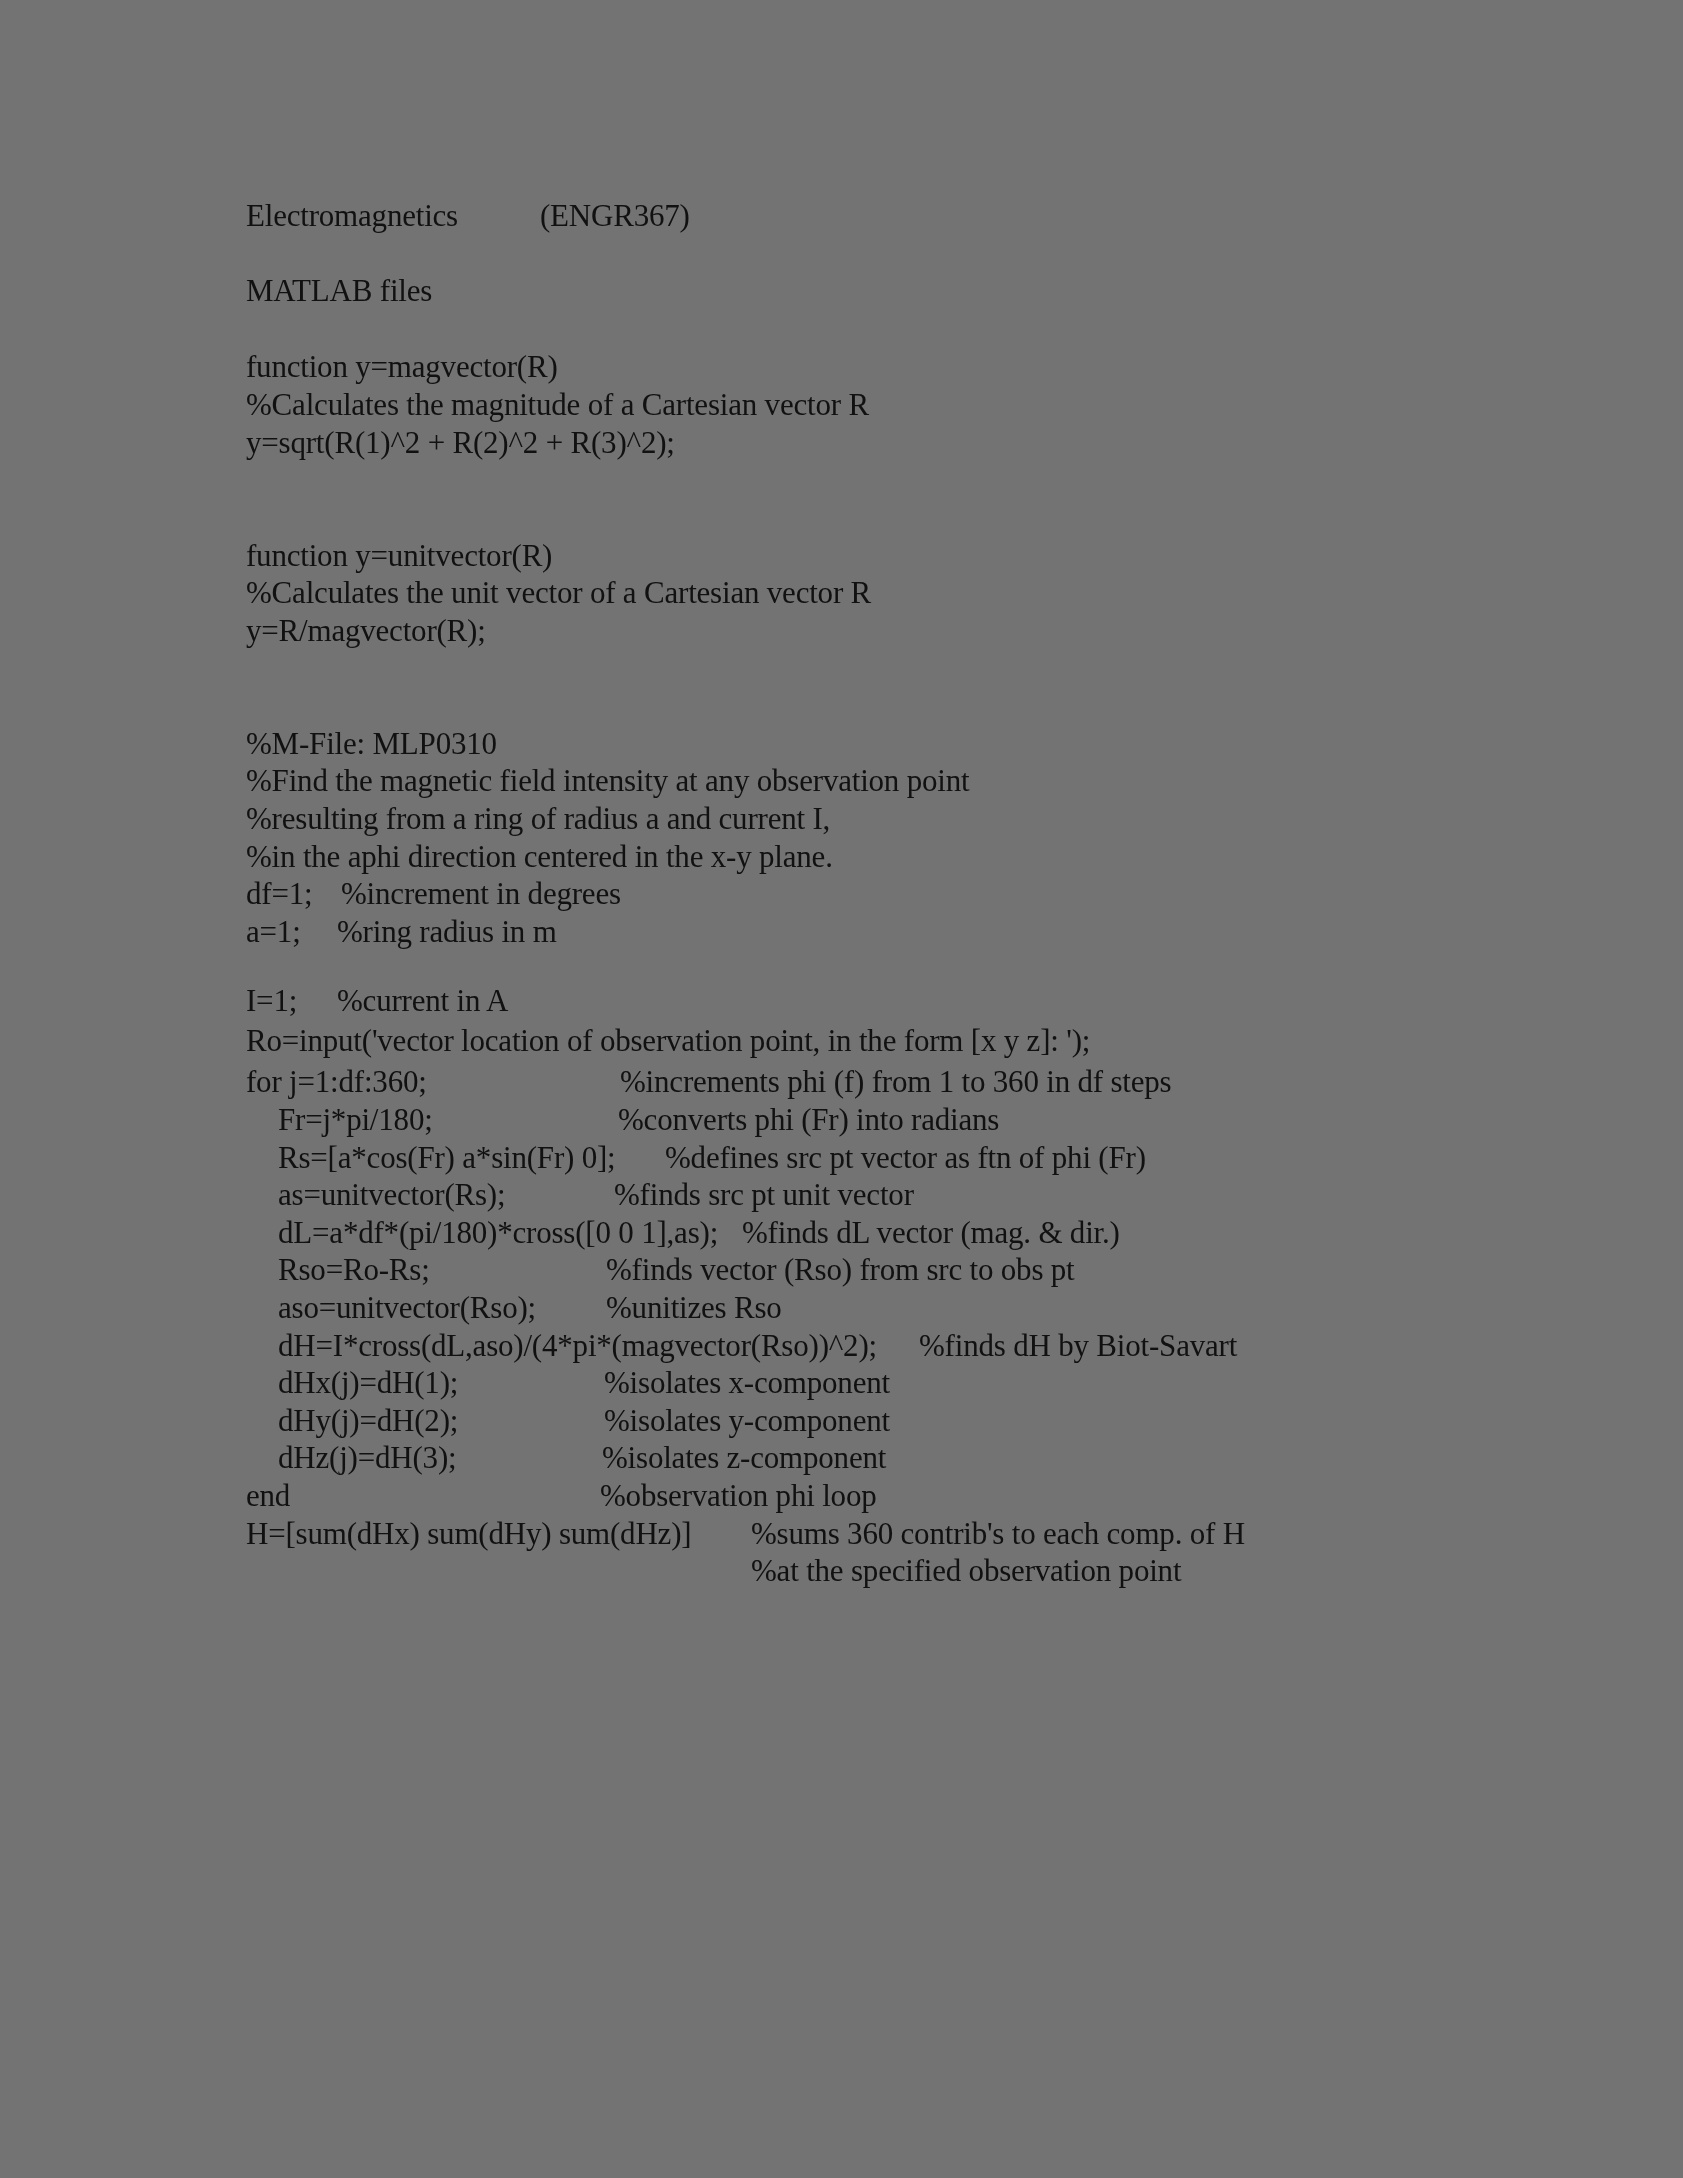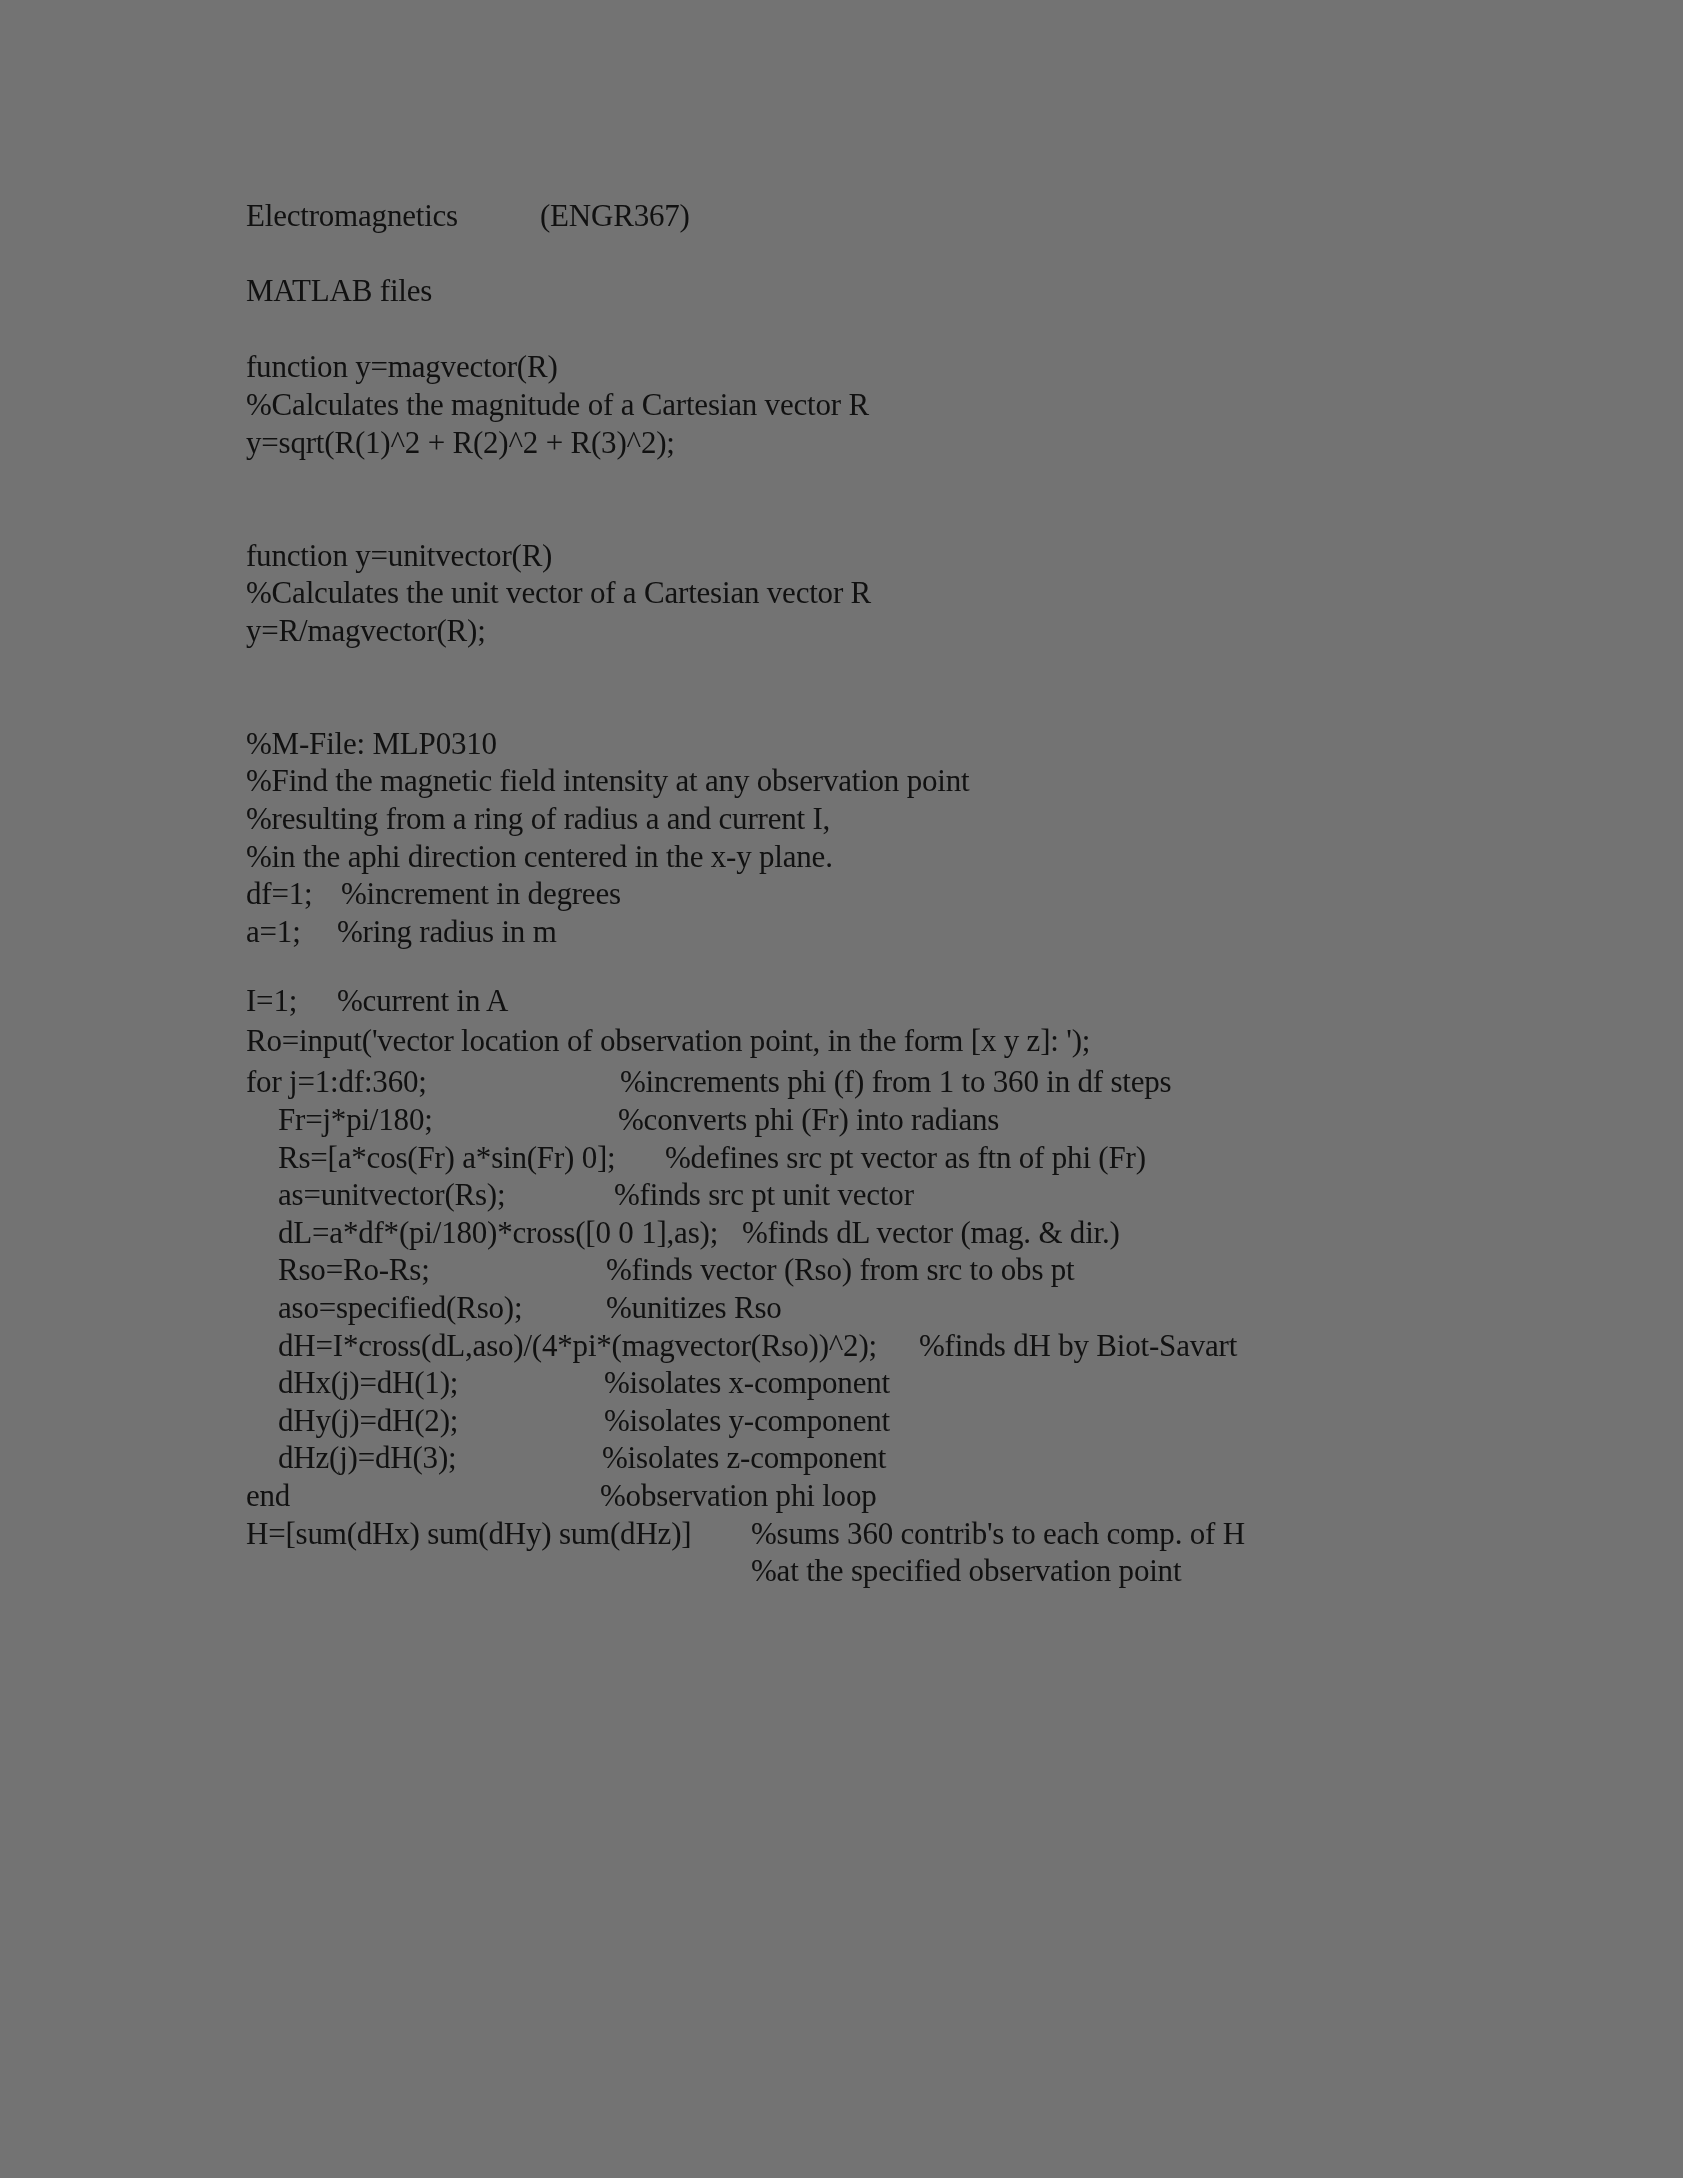--- a/index.html
+++ b/index.html
@@ -77,21 +77,21 @@
     </div>
     <div class="line" style="left:246px; top:1215px;">
       <span class="seg" style="left:32px;">dL=a*df*(pi/180)*cross([0 0 1],as);</span>
       <span class="seg" style="left:496px;">%finds dL vector (mag. &amp; dir.)</span>
     </div>
     <div class="line" style="left:246px; top:1252px;">
       <span class="seg" style="left:32px;">Rso=Ro-Rs;</span>
       <span class="seg" style="left:360px;">%finds vector (Rso) from src to obs pt</span>
     </div>
     <div class="line" style="left:246px; top:1290px;">
-      <span class="seg" style="left:32px;">aso=specified(Rso);</span>
+      <span class="seg" style="left:32px;">aso=unitvector(Rso);</span>
       <span class="seg" style="left:360px;">%unitizes Rso</span>
     </div>
     <div class="line" style="left:246px; top:1328px;">
       <span class="seg" style="left:32px;">dH=I*cross(dL,aso)/(4*pi*(magvector(Rso))^2);</span>
       <span class="seg" style="left:673px;">%finds dH by Biot-Savart</span>
     </div>
     <div class="line" style="left:246px; top:1365px;">
       <span class="seg" style="left:32px;">dHx(j)=dH(1);</span>
       <span class="seg" style="left:358px;">%isolates x-component</span>
     </div>

